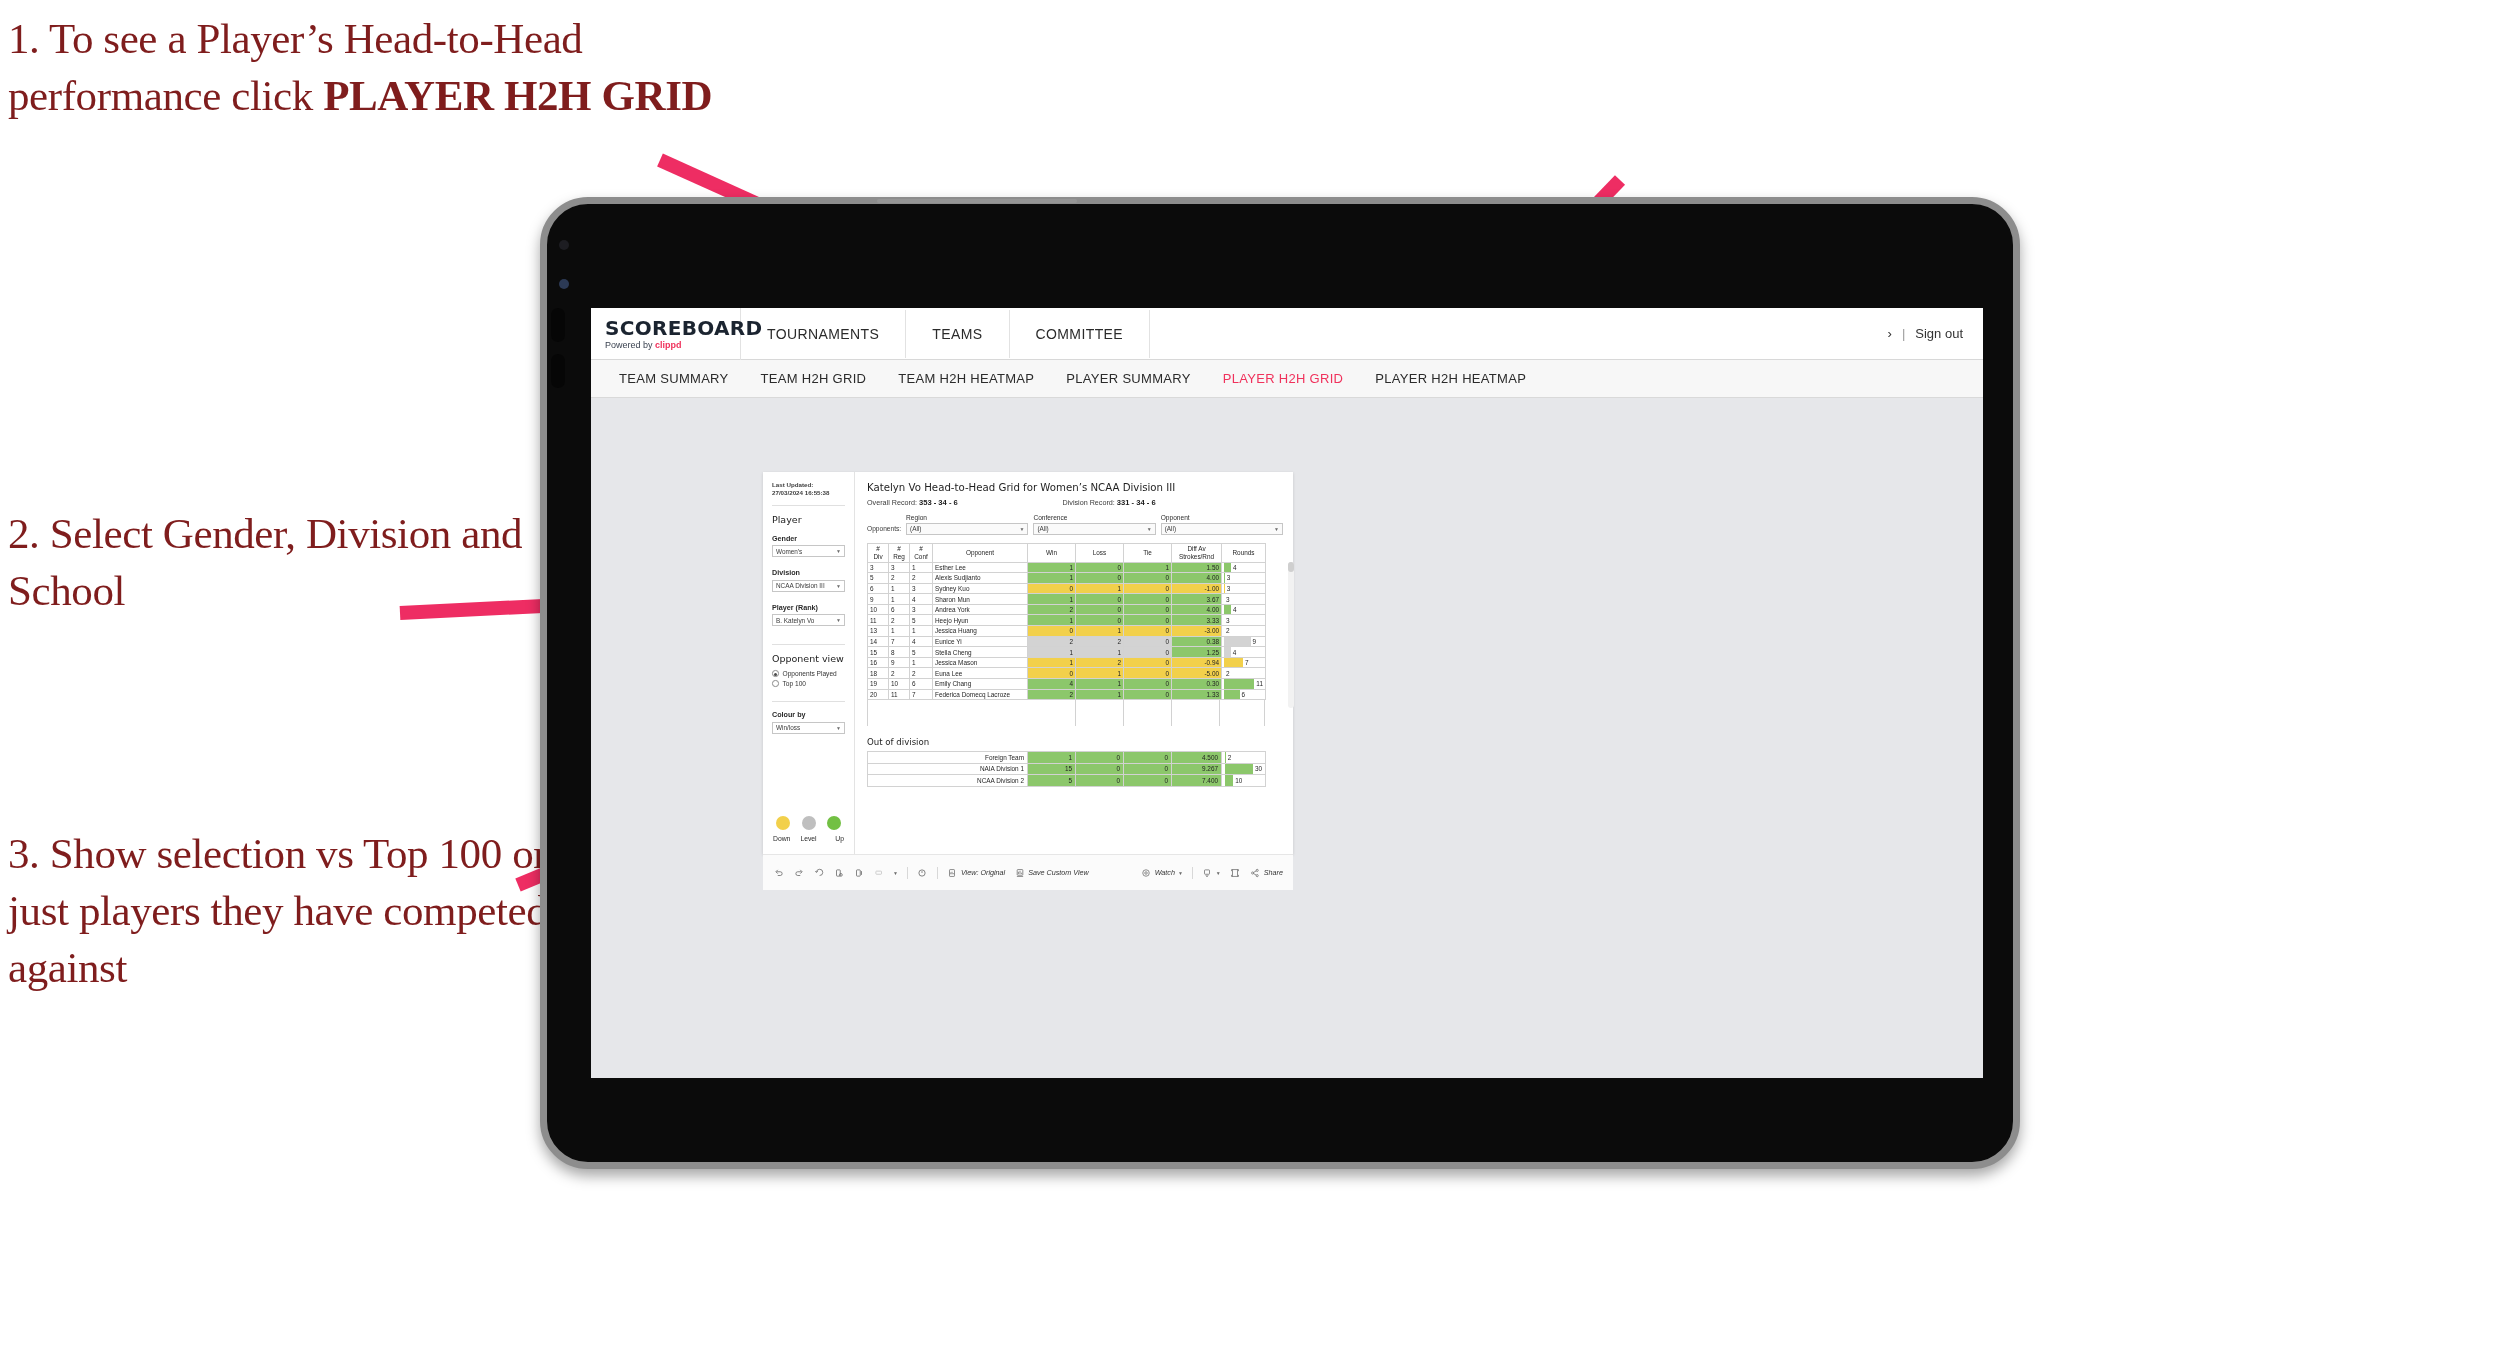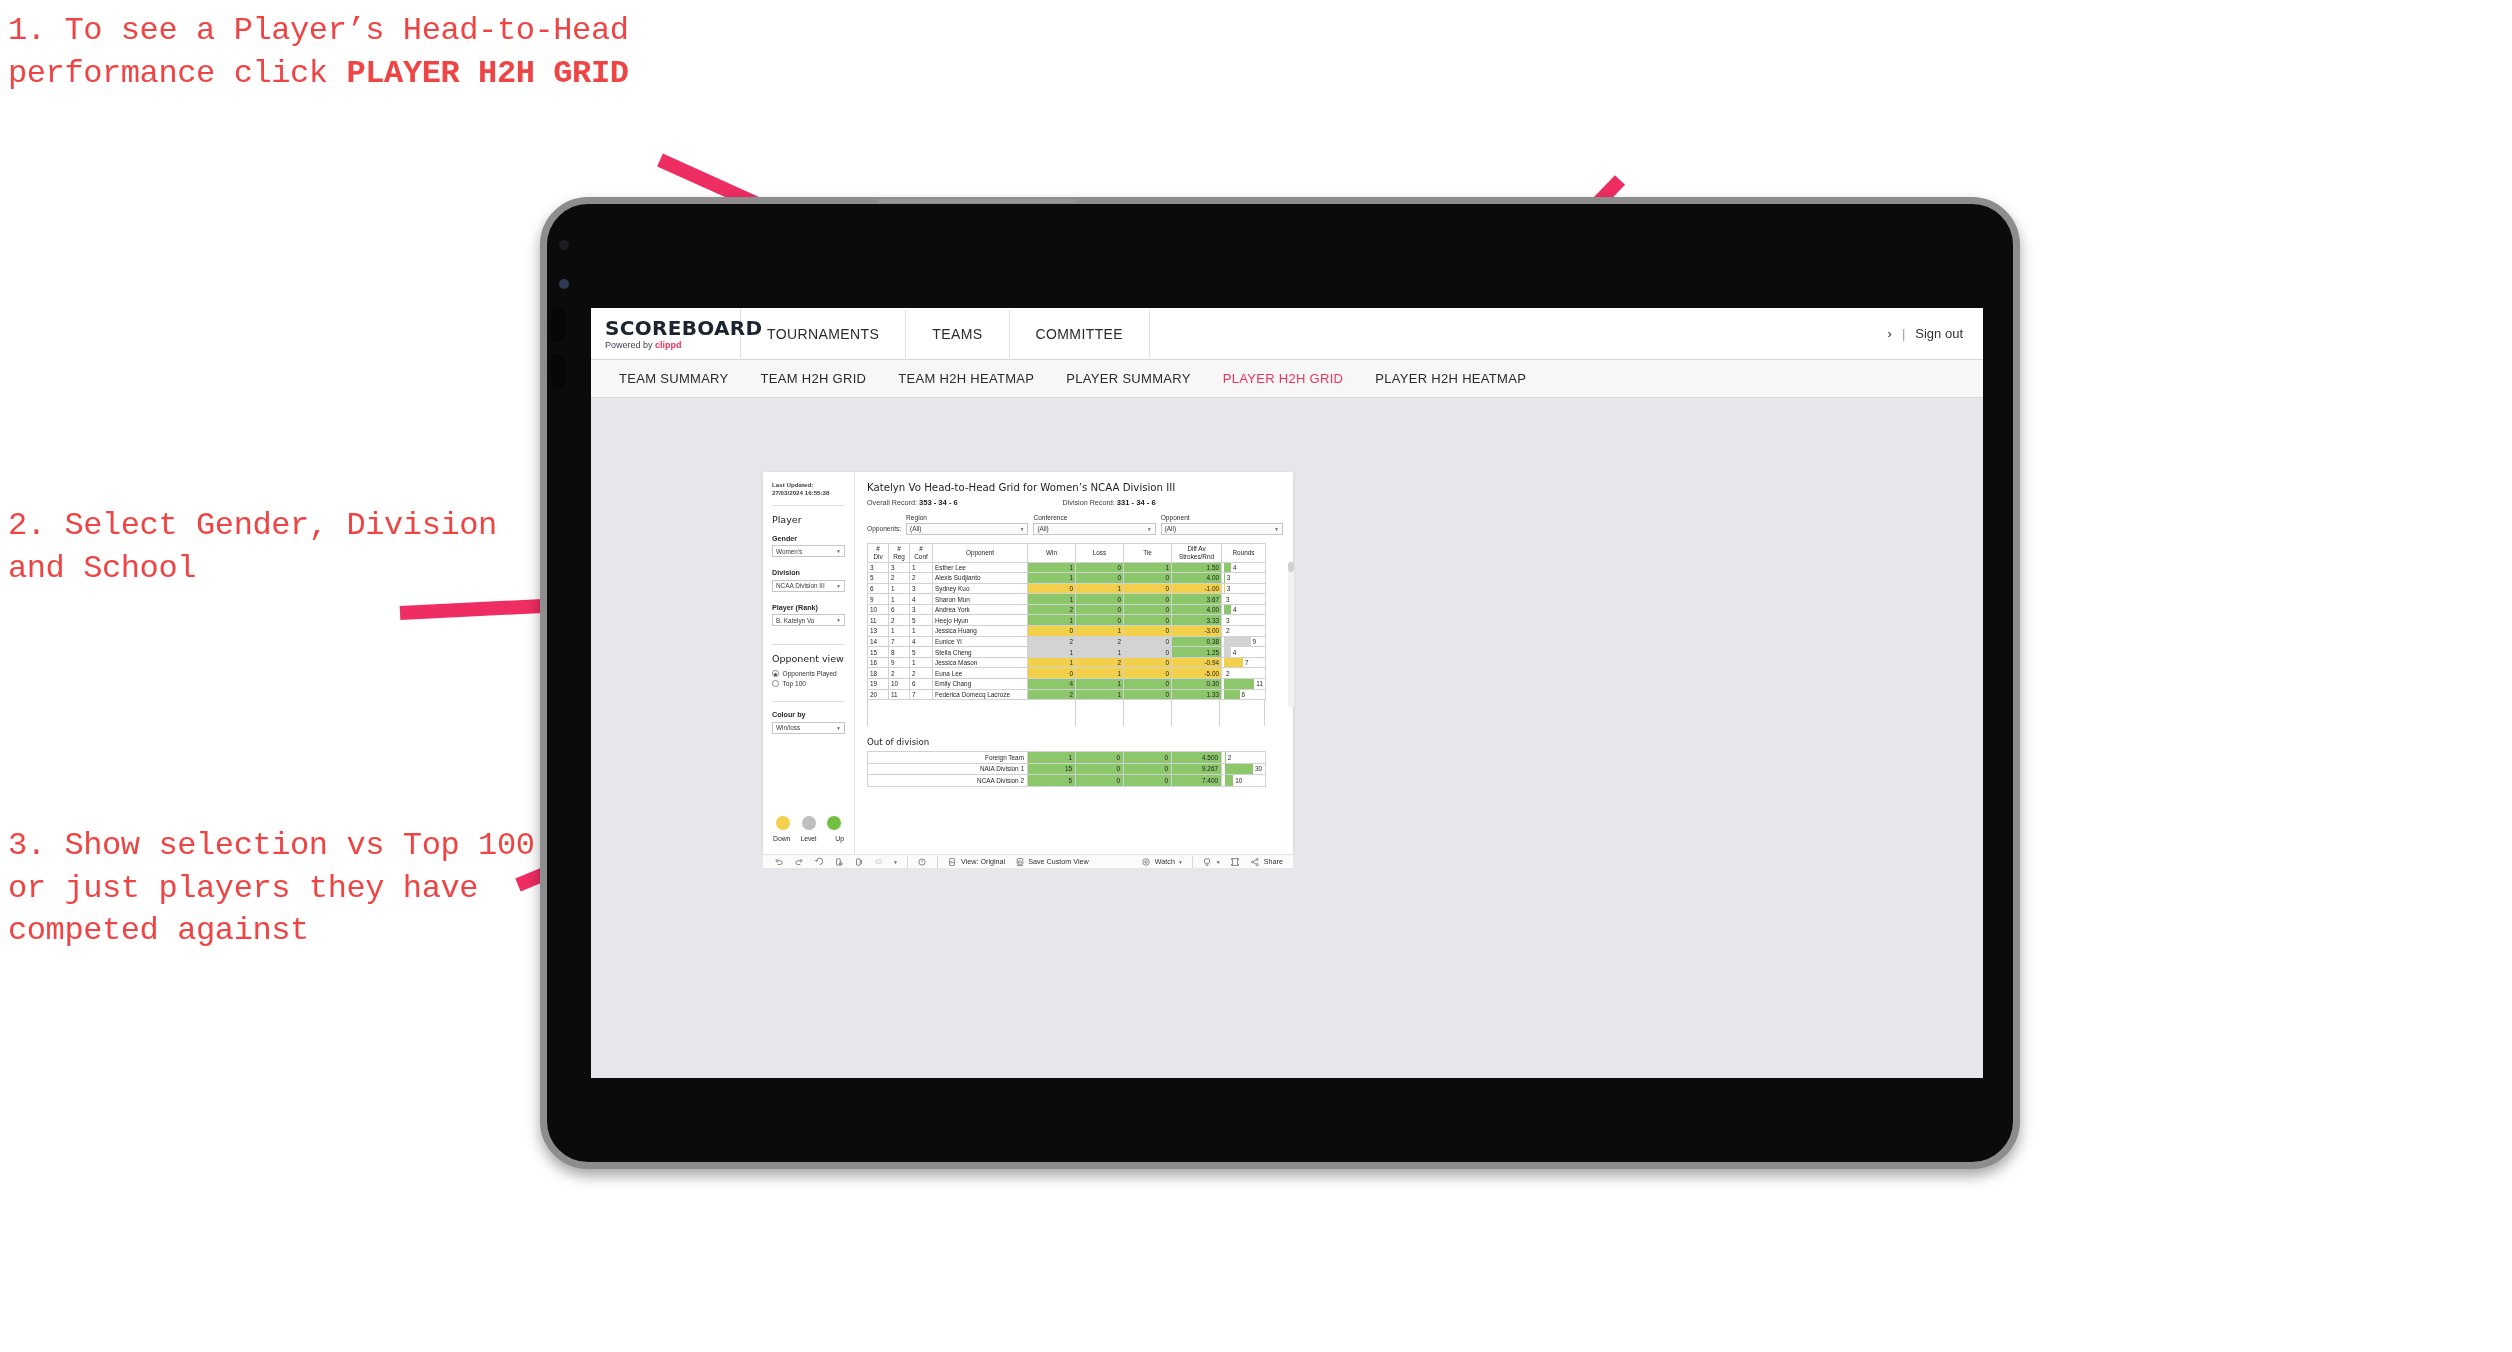--- a/index.html
+++ b/index.html
@@ -7,23 +7,23 @@
     width: 2512px; height: 1352px;
     background: #ffffff;
     font-family: "Liberation Sans", sans-serif;
     overflow: hidden;
   }
   #stage { position: relative; width: 2512px; height: 1352px; }
 
   
   .annot {
     position: absolute;
-    color: #ef4444;
-    font-family: Liberation Mono, monospace;
-    font-size: 32px;
+    color: #7f1d1d;
+    font-family: Liberation Serif, serif;
+    font-size: 43px;
     line-height: 1.33;
     letter-spacing: -0.4px;
     white-space: pre-line;
   }
   .annot b { font-weight: 700; }
   #annot-1 { left: 8px;    top: 10px;  width: 760px; }
   #annot-2 { left: 8px;    top: 505px; width: 520px; }
   #annot-3 { left: 8px;    top: 825px; width: 540px; }
   #annot-4 { left: 1305px; top: 20px;  width: 800px; }
 
@@ -180,24 +180,24 @@
 
   #ood-title { font-size: 8.6px; color:#1f1f1f; margin: 11px 0 4px 0;
                font-family:"DejaVu Sans", sans-serif; }
   table.ood { border-collapse: collapse; width: 398px; table-layout: fixed; }
   table.ood td { border: 1px solid #d2d2d2; font-size: 6.4px; height: 11.5px;
                  padding: 0 3px; color:#1f1f1f; }
   td.oodname { text-align: right; }
 
   
   #toolbar {
-    position: absolute; left: 172px; top: 456px; width: 530px; height: 14px;
+    position: absolute; left: 172px; top: 456px; width: 530px; height: 36px;
     background: #fbfbfb; border-top:1px solid #e6e6e6;
     display:flex; align-items:center; gap: 9px; padding: 0 10px;
-    font-size: 7.2px; color: #4a4a4a;
+    font-size: 7.2px; color: #4a4a4a; font-style: italic;
   }
   .tb-ic { width: 11px; height: 11px; display:flex; align-items:center;
            justify-content:center; color:#6a6a6a; cursor:pointer; }
   .tb-ic svg { width: 10px; height: 10px; }
   .tb-div { width:1px; height:12px; background:#d8d8d8; }
   .tb-item { display:flex; align-items:center; gap:3px; cursor:pointer; white-space:nowrap;}
   .tb-item span.lbl { font-size:7.2px; color:#333; }
   #tb-spacer { flex:1; }
 </style>
 </head>

